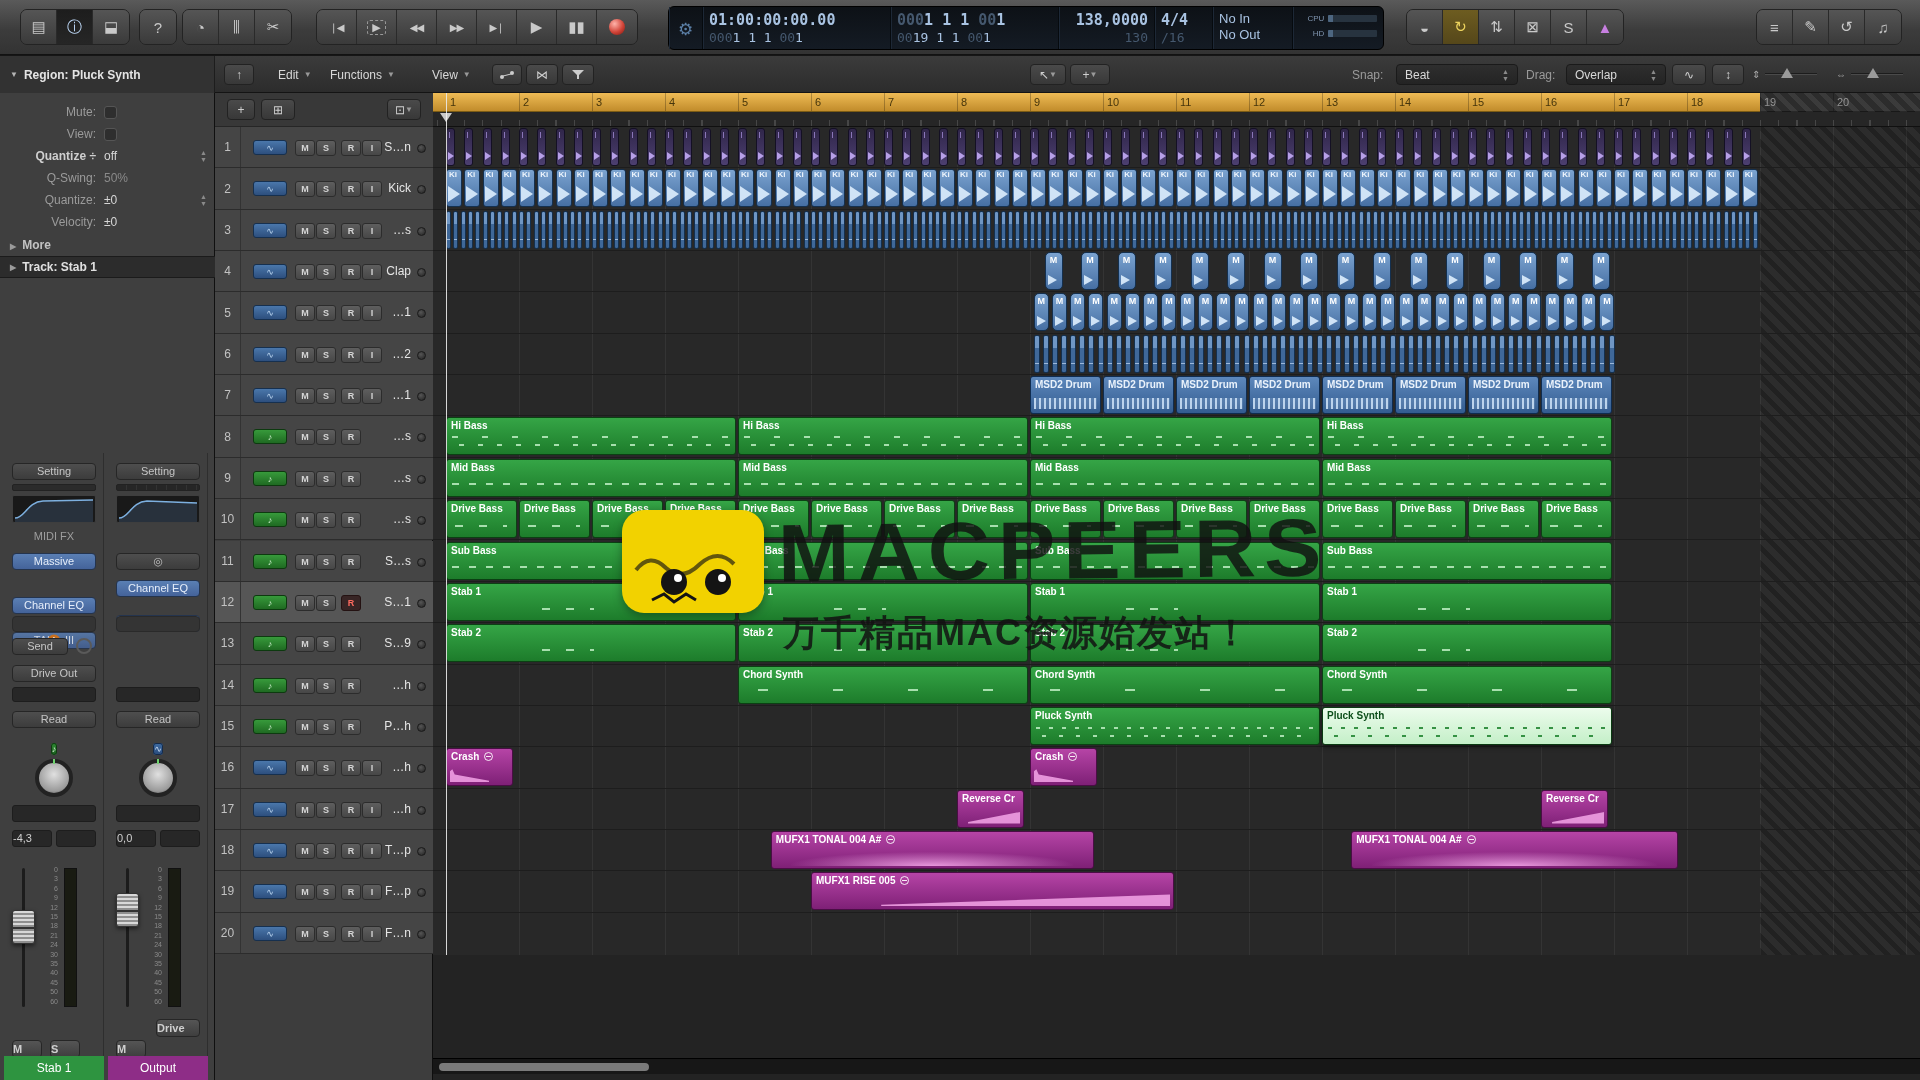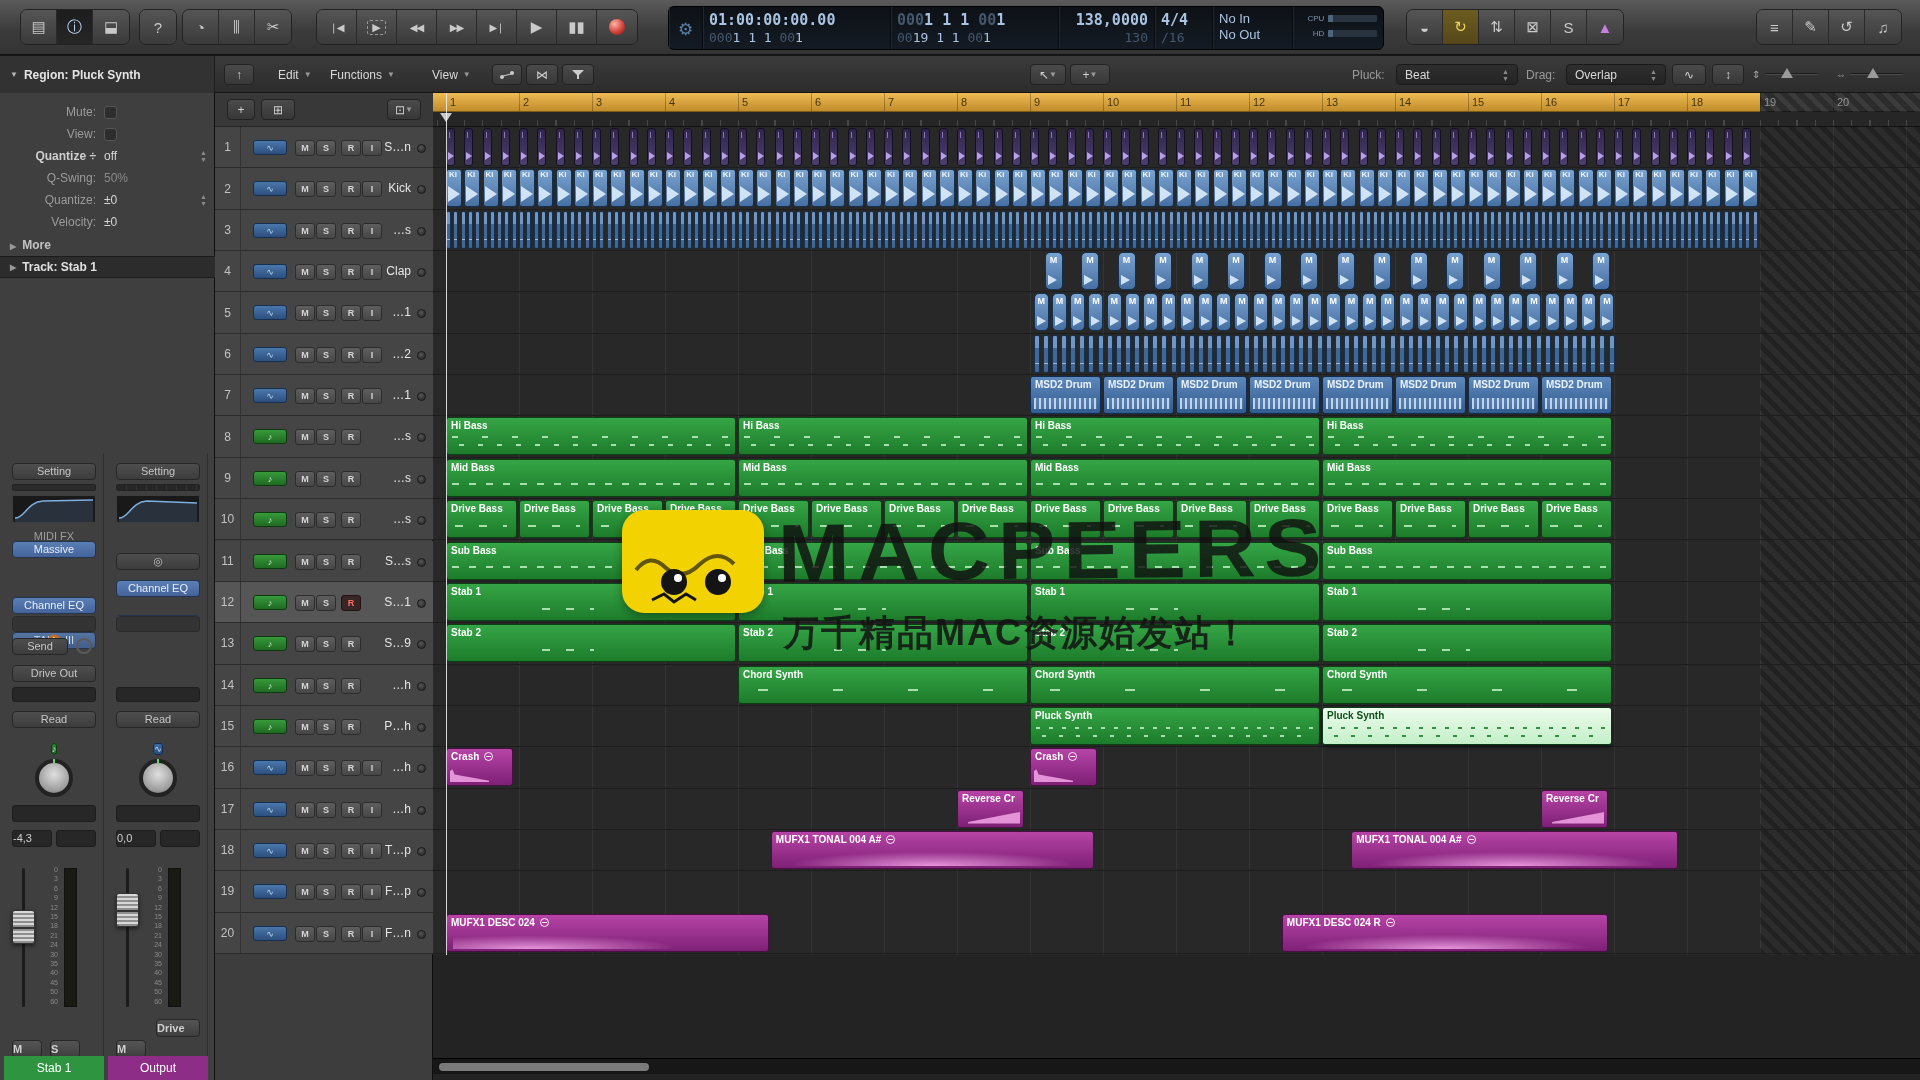--- a/index.html
+++ b/index.html
@@ -398,21 +398,21 @@
         </svg>
     </div>
     <div class="t2-btn" style="left:526px;width:32px">⋈</div>
     <div class="t2-btn" style="left:562px;width:32px">
       <svg width="14" height="11">
           <polygon points="1,1 13,1 8,6 8,10 6,10 6,6" fill="#ccc"></polygon>
         </svg>
     </div>
     <div class="t2-btn" style="left:1030px;width:36px">↖ <span class="caret8">▼</span></div>
     <div class="t2-btn" style="left:1070px;width:40px">+ <span class="caret8">▼</span></div>
-    <div class="t2-label" style="left:1352px">Pluck:</div>
+    <div class="t2-label" style="left:1352px">Snap:</div>
     <div class="t2-dd" style="left:1396px;width:122px">
       <span>Beat</span>
       <span class="stp">▲<br>▼</span>
     </div>
     <div class="t2-label" style="left:1526px">Drag:</div>
     <div class="t2-dd" style="left:1566px;width:100px">
       <span>Overlap</span>
       <span class="stp">▲<br>▼</span>
     </div>
     <div class="t2-btn" style="left:1672px;width:34px">∿</div>
@@ -470,21 +470,21 @@
     <div id="strips">
         <div class="strip" style="left: 4px;">
           <div class="sdiv"></div>
           <div class="s-el s-btn" style="top:370px">Setting</div>
           <div class="s-el thinbox" style="top:391px"></div>
           <div class="s-el eq-thumb" style="top:402px"><svg width="82" height="26">
               <path d="M2,22 C12,22 14,6 30,5 L80,4" stroke="#7fb2e0" stroke-width="1.5" fill="none"></path>
               <path d="M2,22 C12,22 14,6 30,5 L80,4 L80,26 L2,26 Z" fill="rgba(110,160,220,.18)"></path>
             </svg></div>
           <div class="s-el s-label" style="top:437px">MIDI FX</div>
-          <div class="s-el s-blue" style="top:448px">Massive</div>
+          <div class="s-el s-blue" style="top:460px">Massive</div>
           <div class="s-el s-blue" style="top:487px;opacity:1">Channel EQ</div>
           <div class="s-el s-blue" style="top:505px;opacity:.85">TAL b III<span class="warn">!</span></div>
           <div class="s-el s-slot-empty" style="top:523px"></div>
           <div class="s-el s-btn" style="top:545px;width:56px">Send</div>
           <div style="position:absolute;left:72px;top:545px;width:16px;height:16px;border-radius:50%;border:2px solid #5a5a5a"></div>
           <div class="s-el s-btn" style="top:572px">Drive Out</div>
           <div class="s-el valbox" style="top:594px;height:15px"></div>
           <div class="s-el s-btn" style="top:618px">Read</div>
           <div class="s-el" style="top:645px"><span class="chip midi">♪</span></div>
           <div class="s-el" style="top:666px">
@@ -1747,28 +1747,24 @@
         <div class="lane" style="top: 702.95px;">
           <div class="clip c-fxlong" style="left: 337.85px; width: 322.85px;">
             <span class="lbl">MUFX1 TONAL 004 A#<span class="loopic"></span></span>
             <div class="w-blob"></div>
           </div>
           <div class="clip c-fxlong" style="left: 918.2px; width: 326.5px;">
             <span class="lbl">MUFX1 TONAL 004 A#<span class="loopic"></span></span>
             <div class="w-blob"></div>
           </div>
         </div>
-        <div class="lane" style="top: 785.65px;">
-          <div class="clip c-fxlong" style="left: 13px; width: 322.85px;">
-            <span class="lbl">MUFX1 DESC 024<span class="loopic"></span></span>
-            <div class="w-blobl"></div>
-          </div>
-          <div class="clip c-fxlong" style="left: 848.85px; width: 326.5px;">
-            <span class="lbl">MUFX1 DESC 024 R<span class="loopic"></span></span>
-            <div class="w-blob"></div>
+        <div class="lane" style="top: 744.3px;">
+          <div class="clip c-fxlong" style="left: 378px; width: 363px;">
+            <span class="lbl">MUFX1 RISE 005<span class="loopic"></span></span>
+            <div class="w-triright"></div>
           </div>
         </div>
       </div>
     <div class="playhead"></div>
 
     <div class="wm">
       <div class="wm-logo">
         <svg width="142" height="103">
           <path d="M14,60 q14,-18 30,-2 q16,14 34,-4 q18,-16 34,0" stroke="rgba(20,20,20,.65)" stroke-width="4" fill="none"></path>
           <circle cx="52" cy="72" r="13" fill="#141414"></circle>

